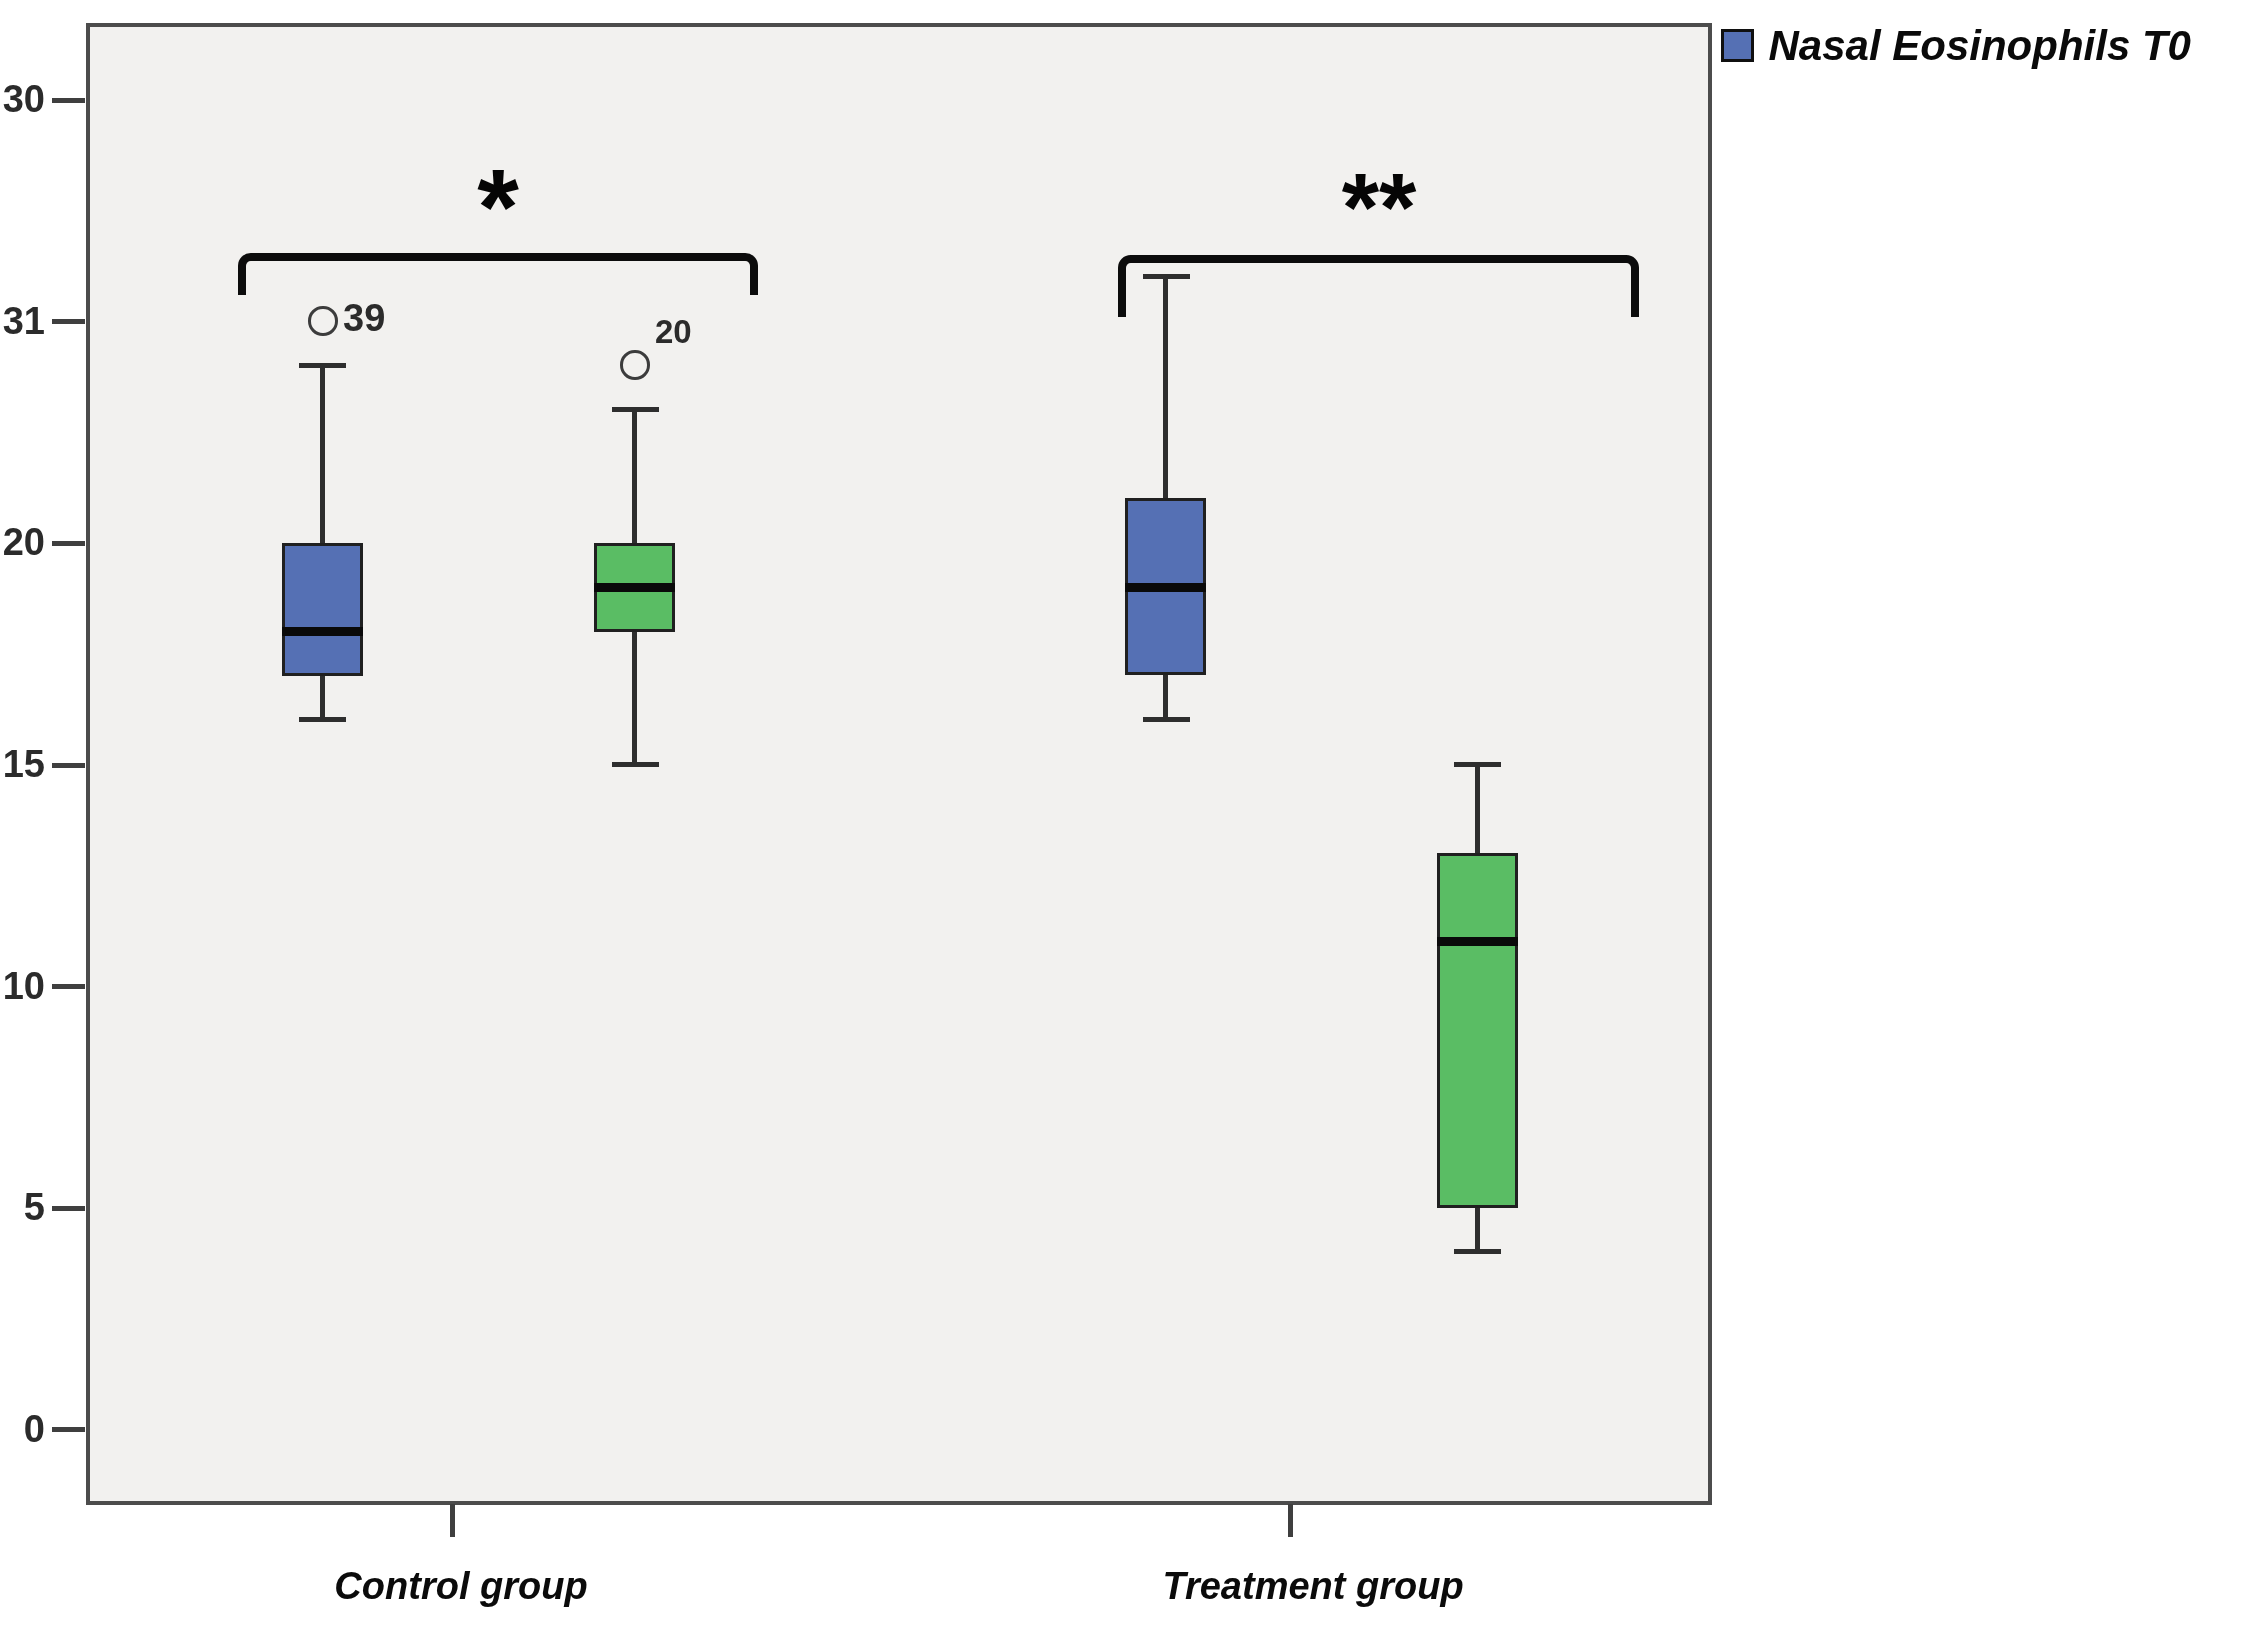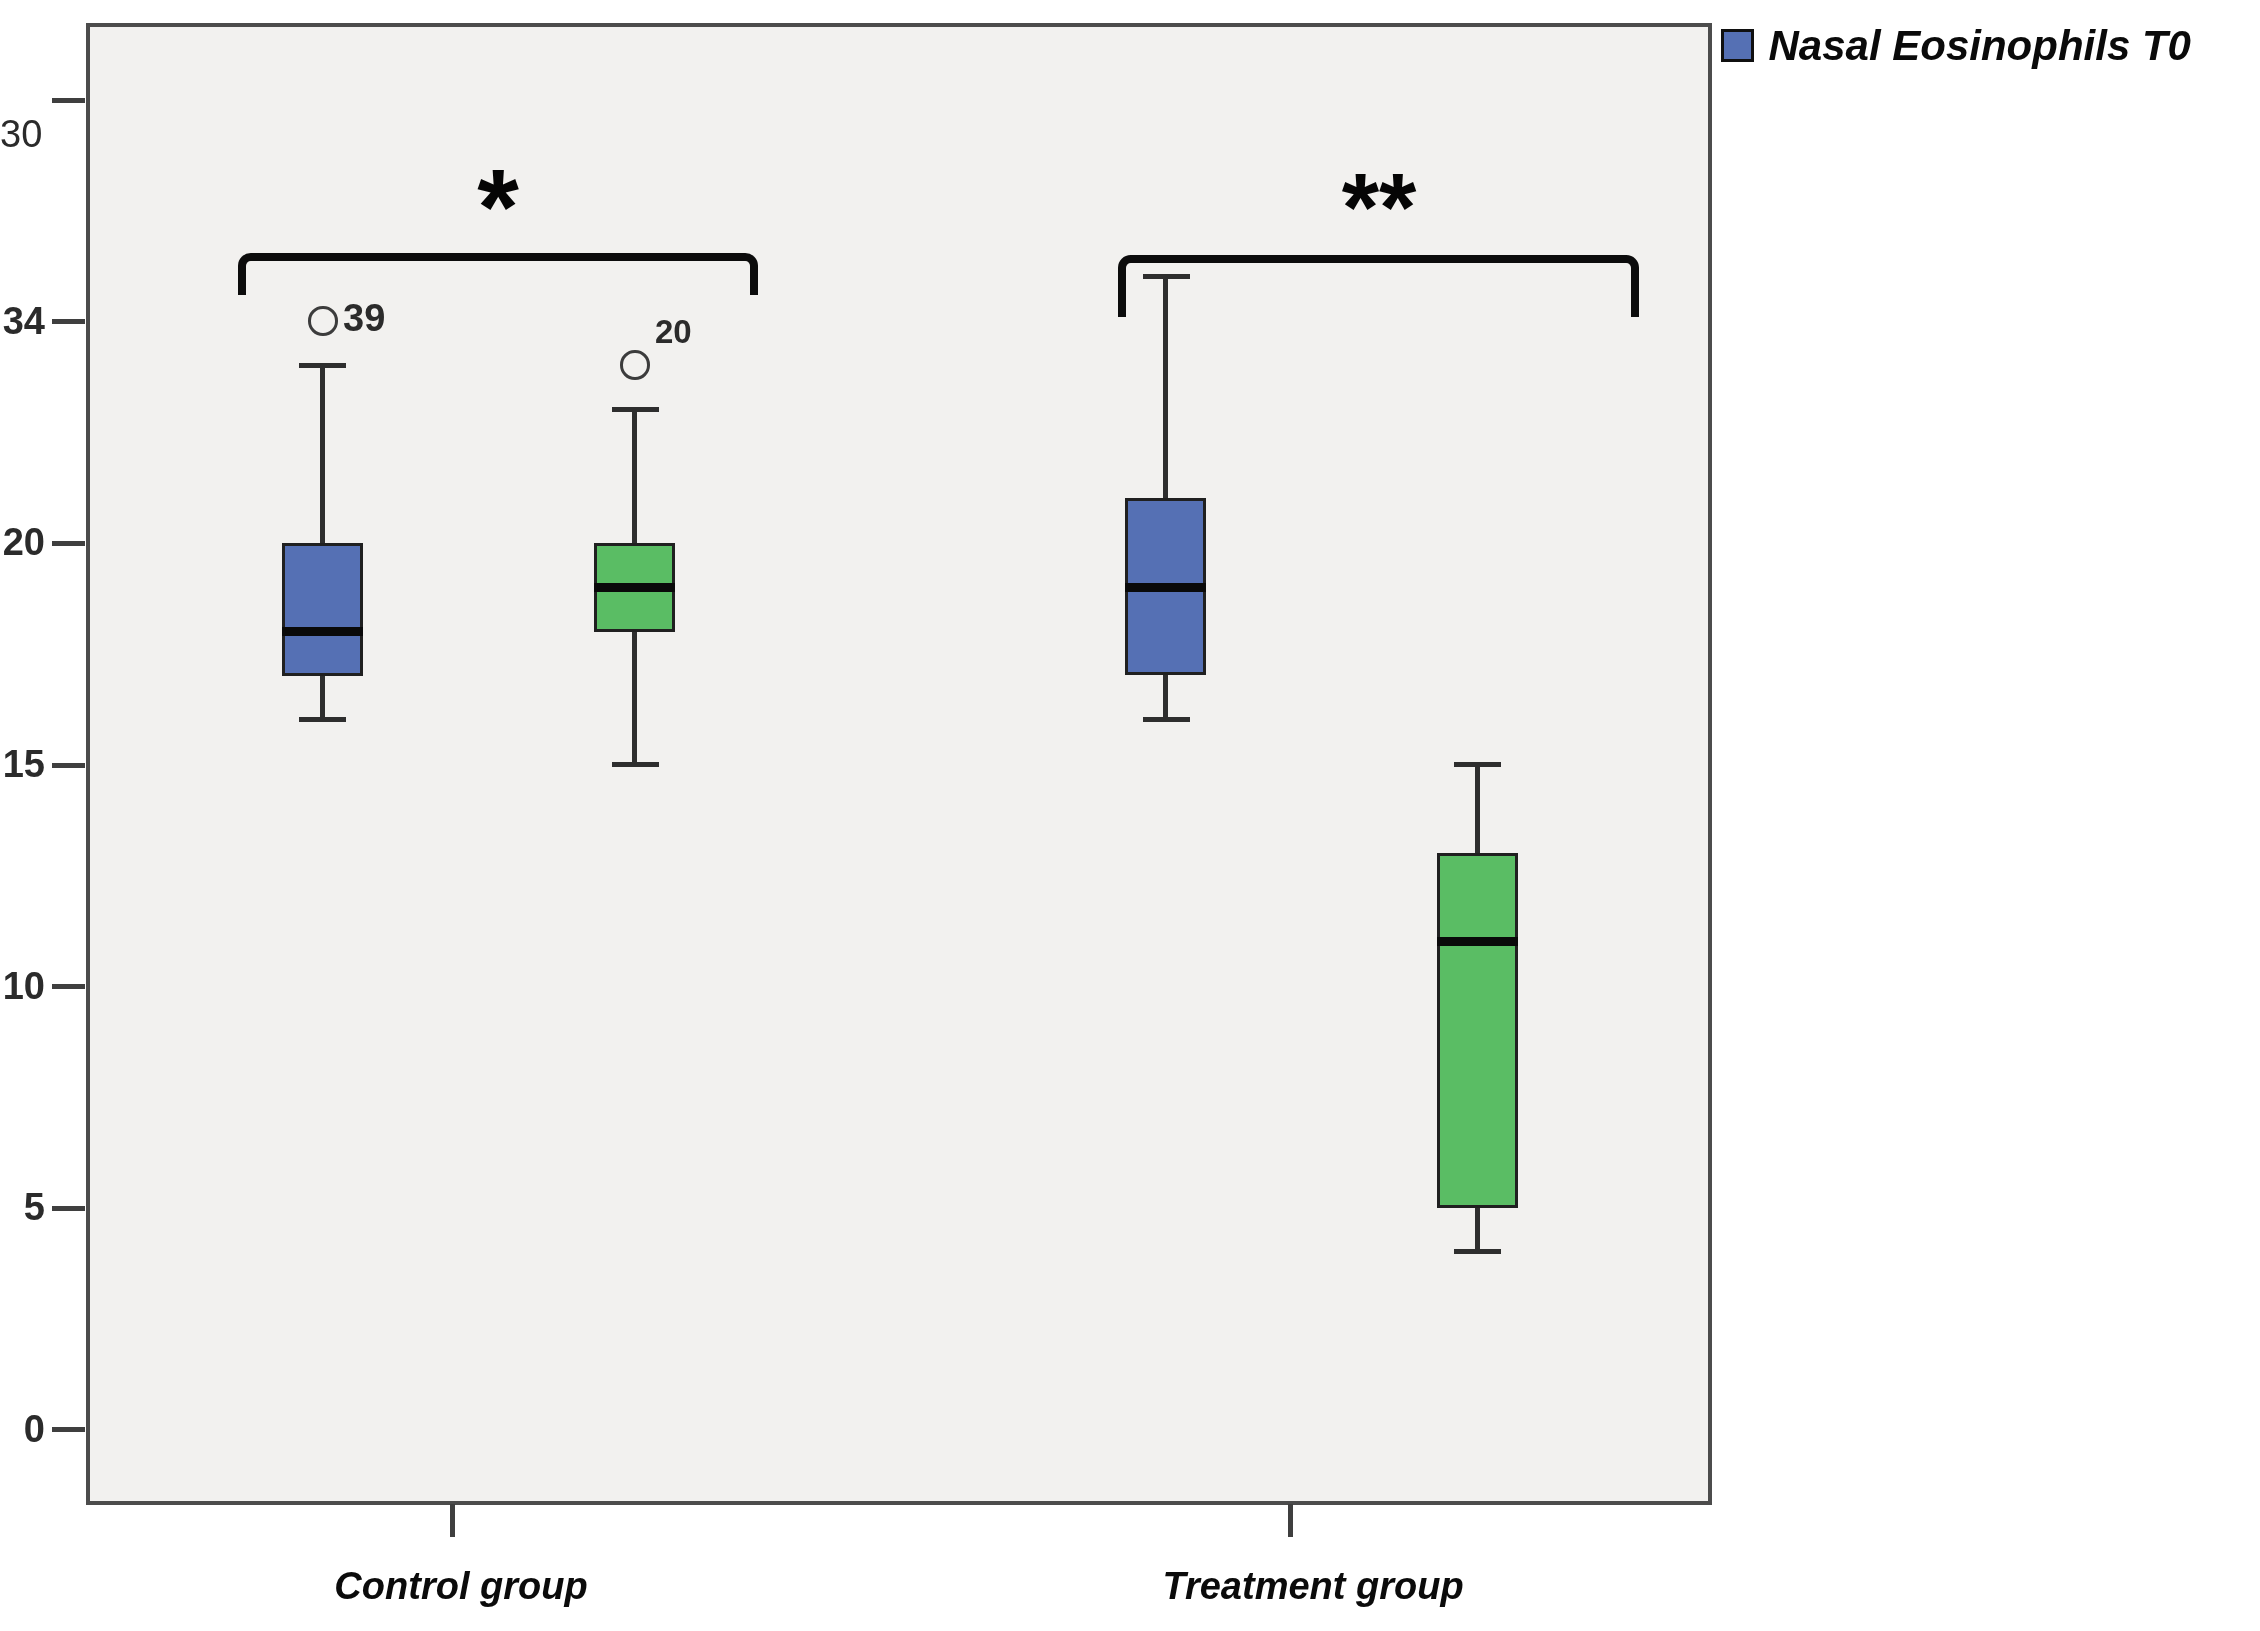--- a/index.html
+++ b/index.html
@@ -58,23 +58,23 @@
       <div style="position: absolute; left: 0px; top: 1406px; width: 45px; text-align: right; font-size: 38px; font-weight: 700; color: rgb(43, 43, 43); line-height: 47px;">0</div>
       <div style="position: absolute; left: 52px; top: 1206px; width: 33px; height: 4.5px; background: rgb(63, 63, 63);"></div>
       <div style="position: absolute; left: 0px; top: 1184px; width: 45px; text-align: right; font-size: 38px; font-weight: 700; color: rgb(43, 43, 43); line-height: 47px;">5</div>
       <div style="position: absolute; left: 52px; top: 984px; width: 33px; height: 4.5px; background: rgb(63, 63, 63);"></div>
       <div style="position: absolute; left: 0px; top: 963px; width: 45px; text-align: right; font-size: 38px; font-weight: 700; color: rgb(43, 43, 43); line-height: 47px;">10</div>
       <div style="position: absolute; left: 52px; top: 763px; width: 33px; height: 4.5px; background: rgb(63, 63, 63);"></div>
       <div style="position: absolute; left: 0px; top: 741px; width: 45px; text-align: right; font-size: 38px; font-weight: 700; color: rgb(43, 43, 43); line-height: 47px;">15</div>
       <div style="position: absolute; left: 52px; top: 541px; width: 33px; height: 4.5px; background: rgb(63, 63, 63);"></div>
       <div style="position: absolute; left: 0px; top: 519px; width: 45px; text-align: right; font-size: 38px; font-weight: 700; color: rgb(43, 43, 43); line-height: 47px;">20</div>
       <div style="position: absolute; left: 52px; top: 319px; width: 33px; height: 4.5px; background: rgb(63, 63, 63);"></div>
-      <div style="position: absolute; left: 0px; top: 298px; width: 45px; text-align: right; font-size: 38px; font-weight: 700; color: rgb(43, 43, 43); line-height: 47px;">34</div>
+      <div style="position: absolute; left: 0px; top: 298px; width: 45px; text-align: right; font-size: 38px; font-weight: 700; color: rgb(43, 43, 43); line-height: 47px;">31</div>
       <div style="position: absolute; left: 52px; top: 98px; width: 33px; height: 4.5px; background: rgb(63, 63, 63);"></div>
-      <div style="position: absolute; left: 0px; top: 76px; width: 45px; font-size: 38px; font-weight: 400; color: rgb(43, 43, 43); line-height: 47px; margin-top: 35px;">30</div>
+      <div style="position: absolute; left: 0px; top: 76px; width: 45px; text-align: right; font-size: 38px; font-weight: 700; color: rgb(43, 43, 43); line-height: 47px;">30</div>
       <div style="position: absolute; left: 450px; top: 1504px; width: 5.4px; height: 33px; background: rgb(63, 63, 63);"></div>
       <div style="position: absolute; left: 1288px; top: 1504px; width: 5.4px; height: 33px; background: rgb(63, 63, 63);"></div>
       <div style="position: absolute; left: 320px; top: 365px; width: 5.4px; height: 355px; background: rgb(46, 46, 46);"></div>
       <div style="position: absolute; left: 299px; top: 363px; width: 47px; height: 5.4px; background: rgb(46, 46, 46);"></div>
       <div style="position: absolute; left: 299px; top: 717px; width: 47px; height: 5.4px; background: rgb(46, 46, 46);"></div>
       <div style="position: absolute; left: 282px; top: 543px; width: 81px; height: 133px; background: rgb(85, 112, 180); border: 3.6px solid rgb(32, 32, 32); box-sizing: border-box;"></div>
       <div style="position: absolute; left: 282px; top: 627px; width: 81px; height: 9px; background: rgb(10, 10, 10);"></div>
       <div style="position: absolute; left: 308px; top: 306px; width: 23.5px; height: 23.5px; border: 3.6px solid rgb(60, 60, 60); border-radius: 50%; background: transparent;"></div>
       <div style="position: absolute; left: 343px; top: 269px; font-size: 38px; font-weight: 600; color: rgb(43, 43, 43); margin-top: 28px;">39</div>
       <div style="position: absolute; left: 632px; top: 410px; width: 5.4px; height: 355px; background: rgb(46, 46, 46);"></div>

